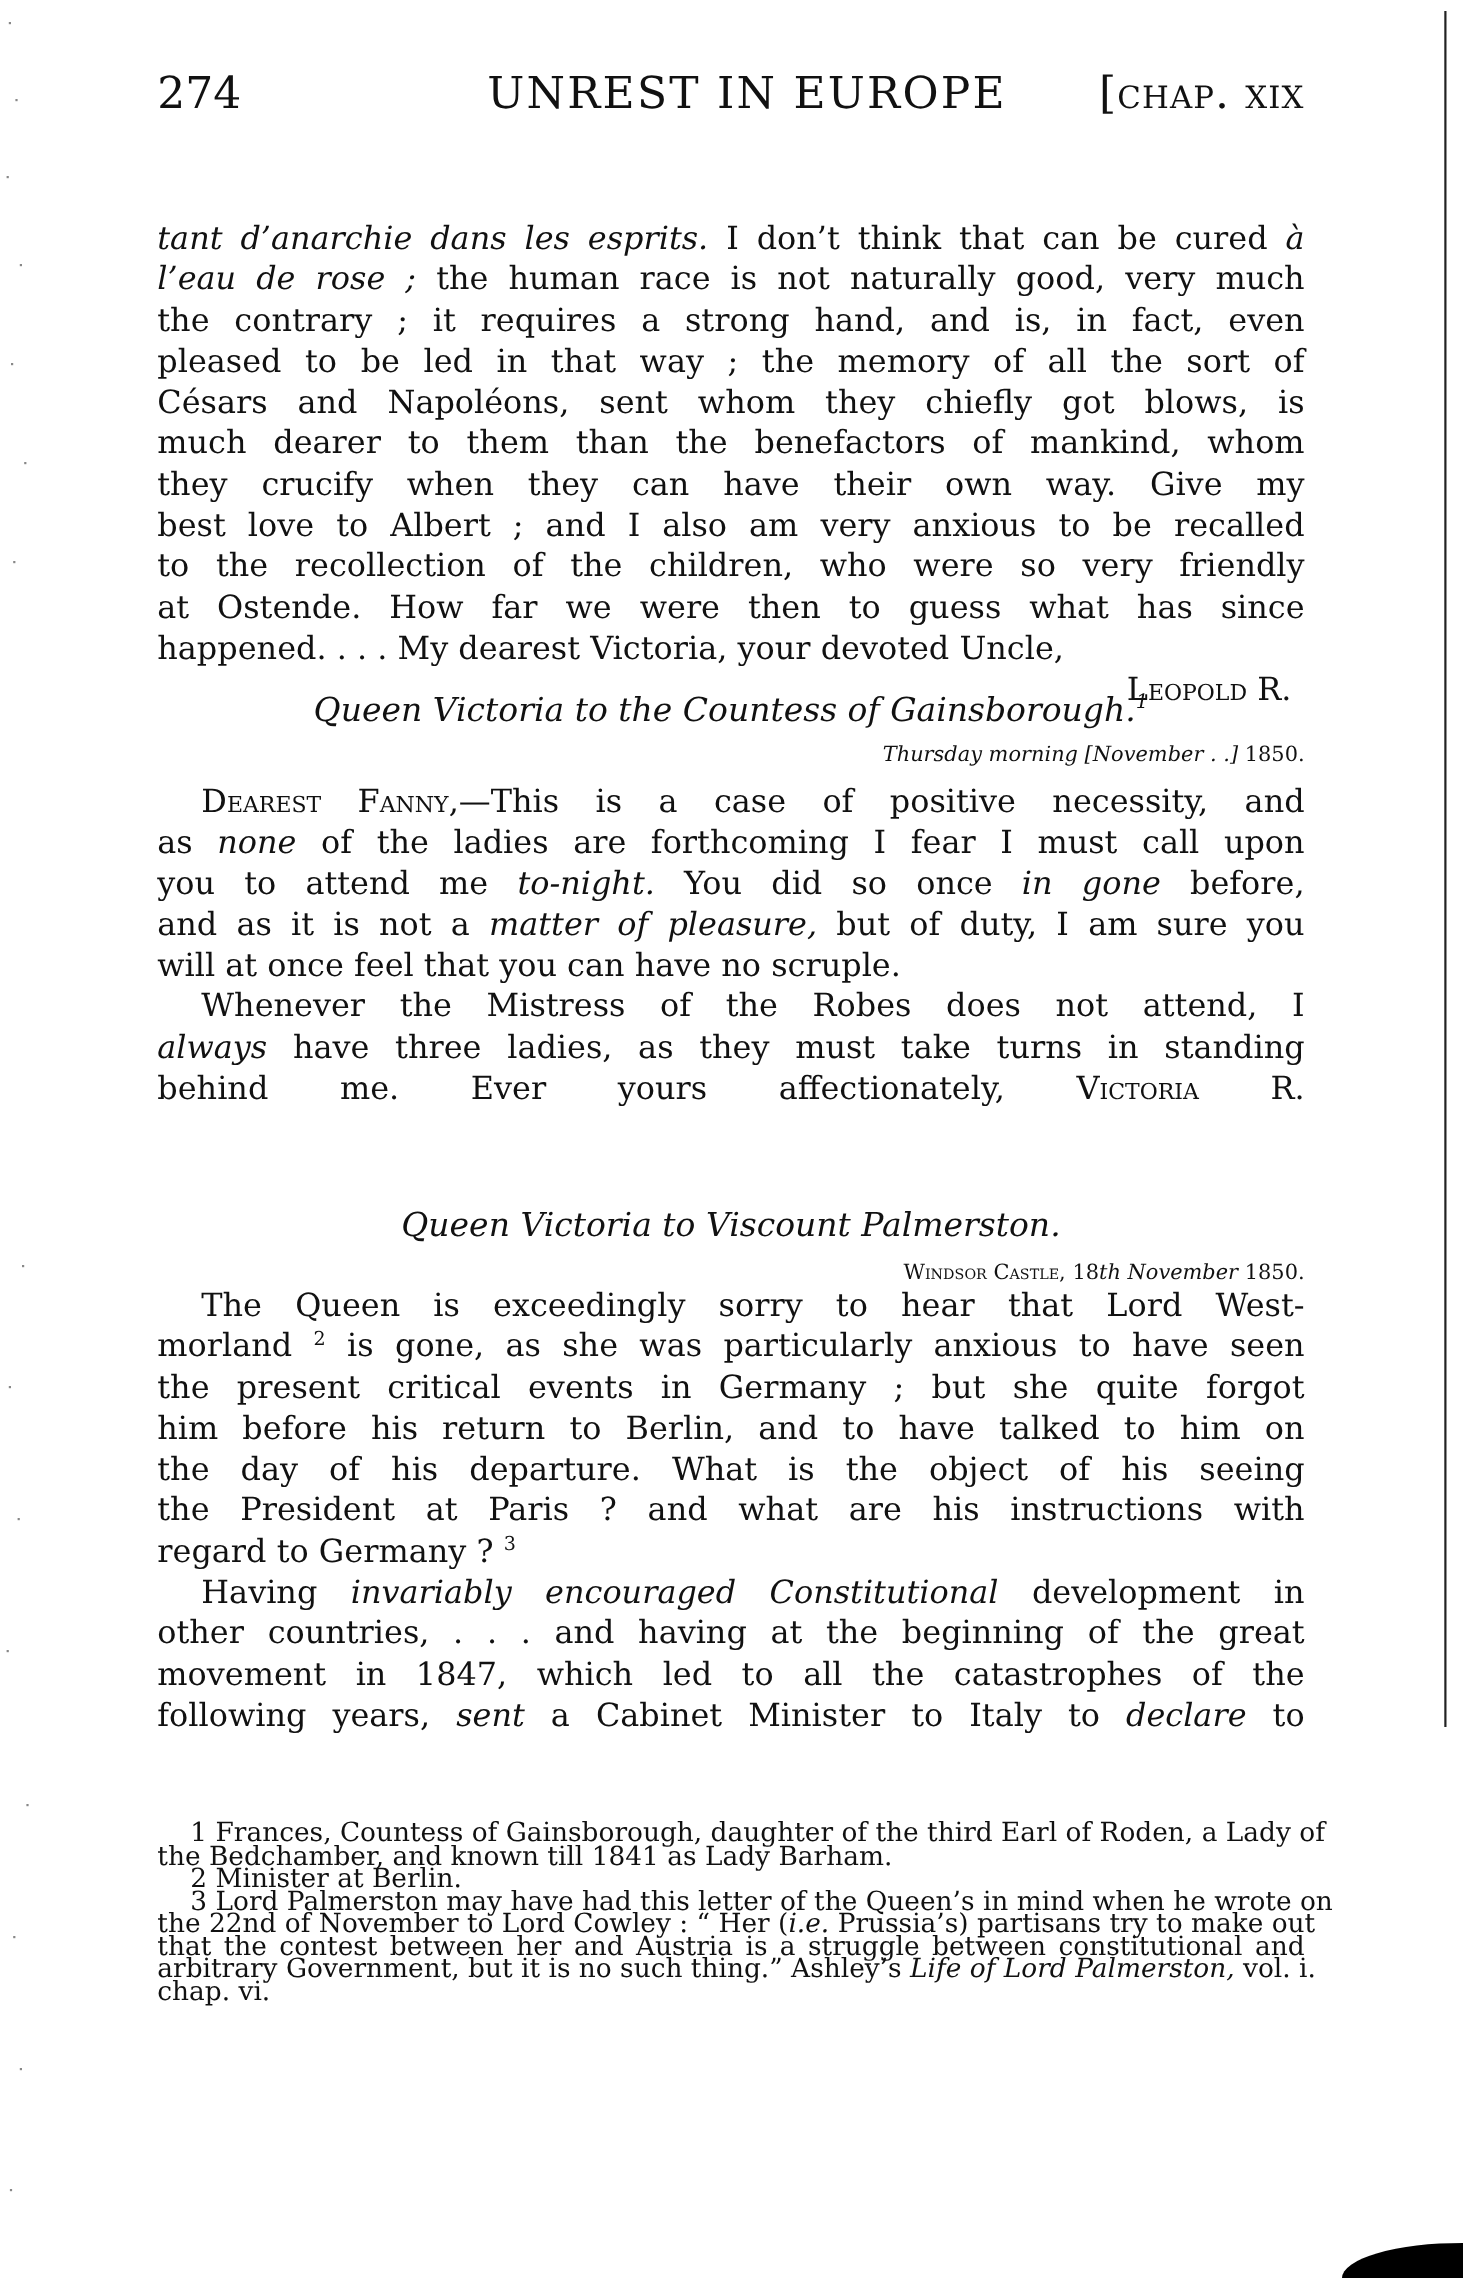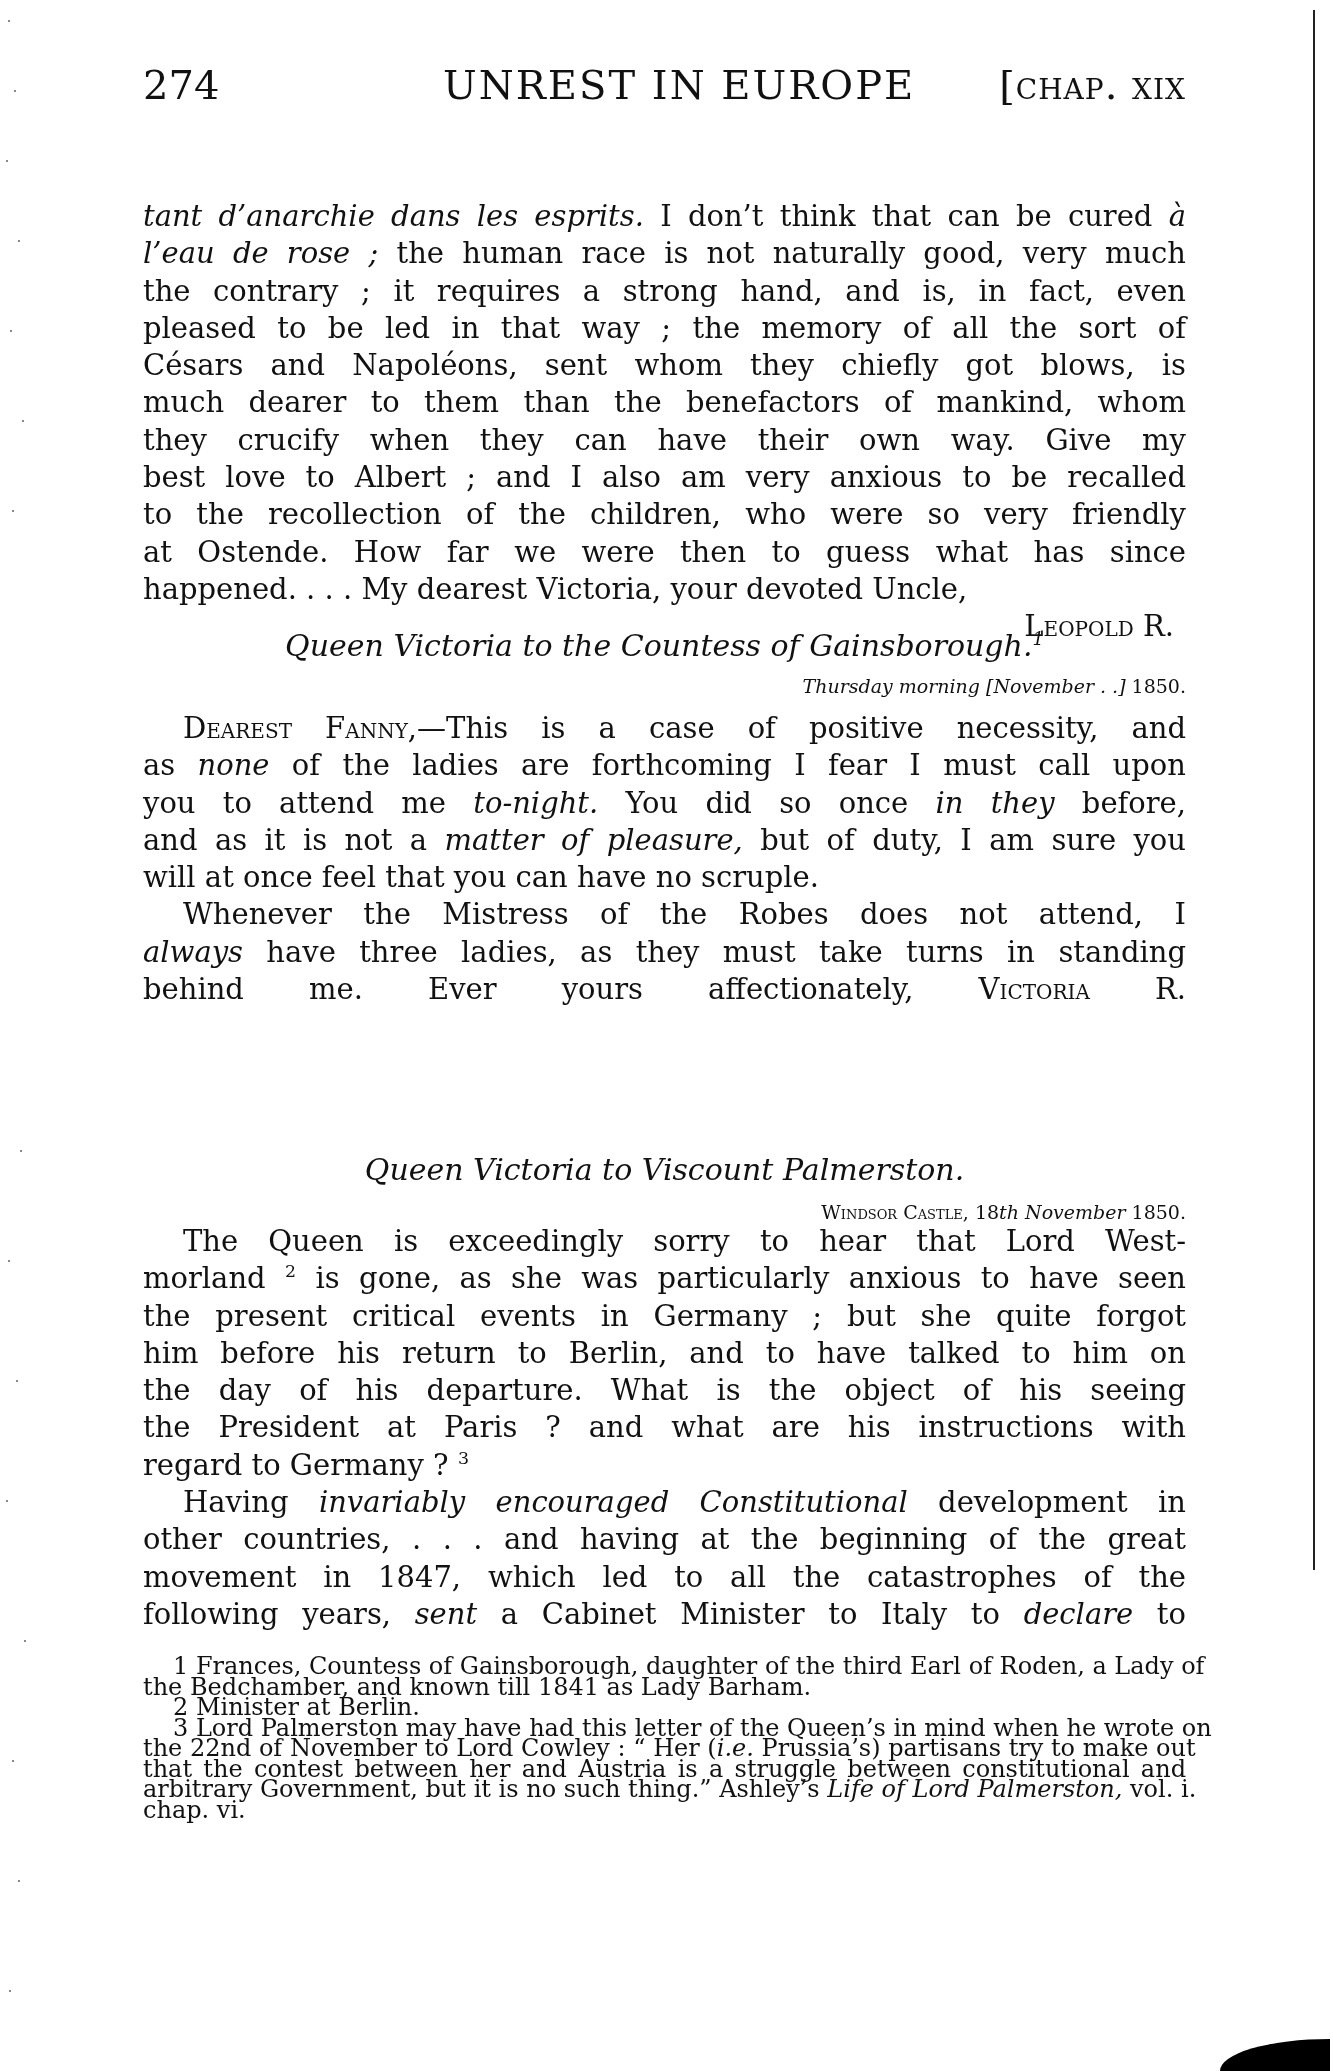--- a/index.html
+++ b/index.html
@@ -81,32 +81,32 @@
   <div style="position:absolute; top:628px; left:0; width:1043px;">
     <div class="heading">
       <span>Queen Victoria to the Countess of Gainsborough.</span><sup>1</sup>
     </div>
     <div class="dateline" style="margin-top:12px;">
       <span>Thursday morning [November . .]</span><span style="font-style:normal"> 1850.</span>
     </div>
     <div style="margin-top:13px;" class="body-text">
         <span class="line indent"><span class="sc-inline">Dearest Fanny,</span><span>—This is a case of positive necessity, and</span></span>
         <span class="line"><span>as </span><i>none</i><span> of the ladies are forthcoming I fear I must call upon</span></span>
-        <span class="line"><span>you to attend me </span><i>to-night.</i><span>  You did so once </span><i>in they</i><span> before,</span></span>
+        <span class="line"><span>you to attend me </span><i>to-night.</i><span>  You did so once </span><i>in gone</i><span> before,</span></span>
         <span class="line"><span>and as it is not a </span><i>matter of pleasure,</i><span> but of duty, I am sure you</span></span>
         <span class="line last"><span>will at once feel that you can have no scruple.</span></span>
       </div>
     <div class="body-text">
         <span class="line indent"><span>Whenever the Mistress of the Robes does not attend, I</span></span>
         <span class="line"><i>always</i><span> have three ladies, as they must take turns in standing</span></span>
         <span class="line"><span>behind me.  Ever yours affectionately,          </span><span class="sc-inline">Victoria R.</span></span>
       </div>
   </div>
 
-  <div style="position:absolute; top:1152px; left:0; width:1043px;">
+  <div style="position:absolute; top:1097px; left:0; width:1043px;">
     <div class="heading">Queen Victoria to Viscount Palmerston.</div>
     <div class="dateline" style="margin-top:14px; font-style:normal;">
       <span class="sc">Windsor Castle,</span><span> 18</span><i>th November</i><span> 1850.</span>
     </div>
     <div style="" class="body-text">
         <span class="line indent"><span>The Queen is exceedingly sorry to hear that Lord West-</span></span>
         <span class="line"><span>morland </span><sup>2</sup><span> is gone, as she was particularly anxious to have seen</span></span>
         <span class="line"><span>the present critical events in Germany ;  but she quite forgot</span></span>
         <span class="line"><span>him before his return to Berlin, and to have talked to him on</span></span>
         <span class="line"><span>the day of his departure.  What is the object of his seeing</span></span>

